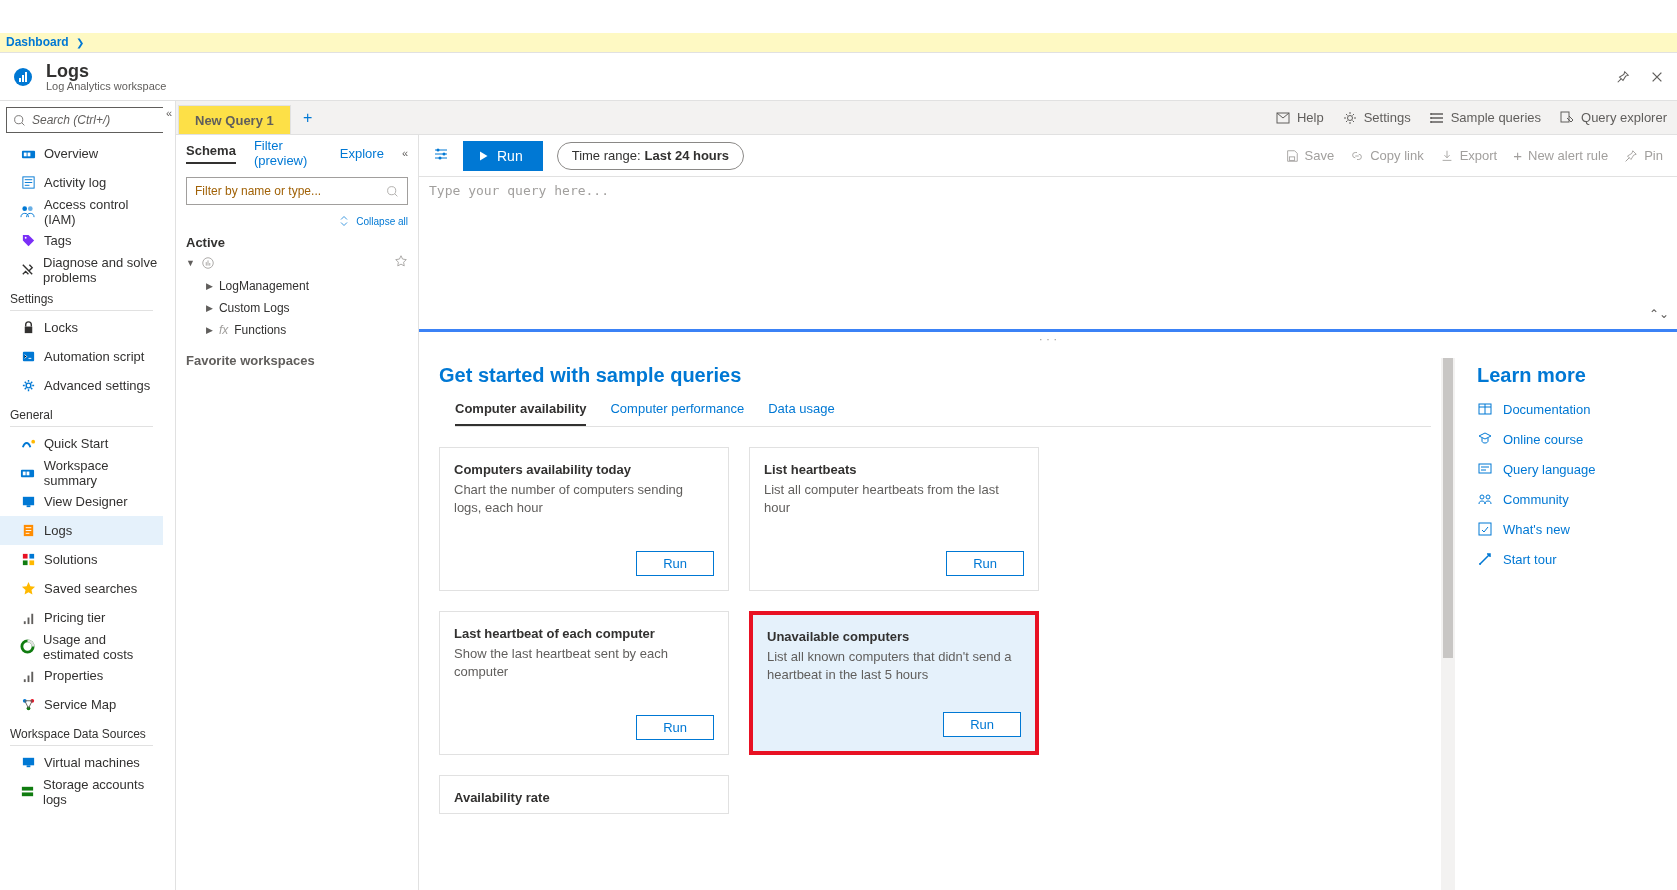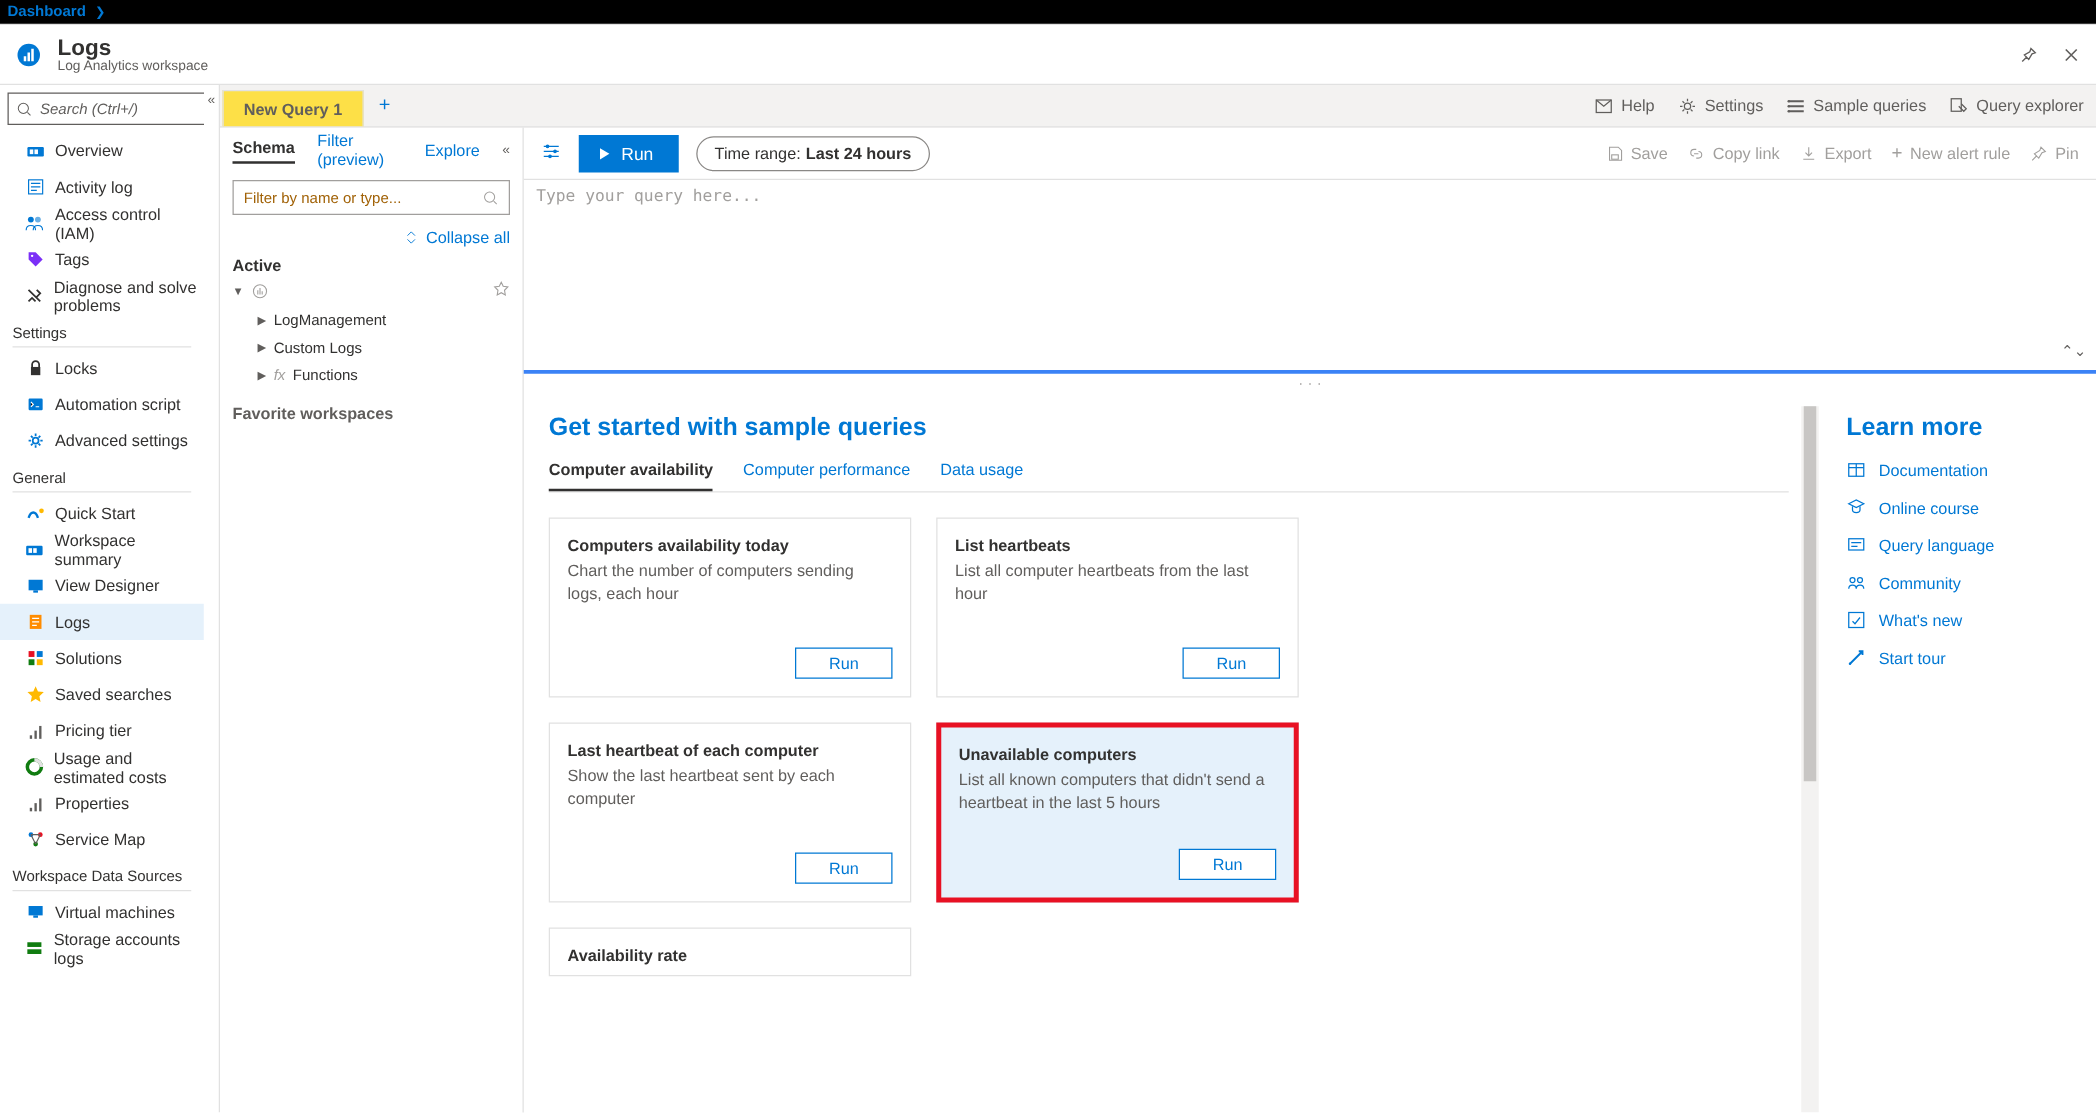--- a/index.html
+++ b/index.html
@@ -1,18 +1,18 @@
 <!DOCTYPE html>
 <html><head>
 <meta charset="utf-8">
 <style>
   * { box-sizing: border-box; margin: 0; padding: 0; }
   body { font-family: "Segoe UI", Arial, sans-serif; font-size: 13px; color: #323130; background: #fff; width: 1677px; height: 890px; overflow: hidden; }
 
-  .breadcrumb { height: 20px; padding: 2px 6px; font-size: 12px; border-bottom: 1px solid #e1e1e1; background: #000000; }
+  .breadcrumb { height: 20px; padding: 2px 6px; font-size: 12px; border-bottom: 1px solid #e1e1e1; background: #fef9c3; margin-top: 33px; }
   .breadcrumb .link { color: #0078d4; font-weight: 600; }
   .breadcrumb .chev { color: #0078d4; padding: 0 4px; font-size: 10px; }
 
   .titlebar { height: 48px; display: flex; align-items: center; padding: 0 10px; background: #fff; border-bottom: 1px solid #e1e1e1; }
   .titlebar .logo { width: 26px; height: 26px; margin-right: 10px; display: inline-flex; align-items: center; justify-content: center; }
   .titlebar .titles { flex: 1; }
   .titlebar h1 { font-size: 18px; font-weight: 600; line-height: 18px; }
   .titlebar .sub { font-size: 11px; color: #605e5c; }
   .titlebar .rbtns { display: flex; gap: 14px; }
   .icon-btn { width: 20px; height: 20px; display: inline-flex; align-items: center; justify-content: center; color: #605e5c; cursor: pointer; }
@@ -38,21 +38,21 @@
   .right-link { display: flex; align-items: center; gap: 6px; cursor: pointer; }
 
   .content { flex: 1; display: flex; min-height: 0; }
   .schema-panel { width: 243px; border-right: 1px solid #e1e1e1; display: flex; flex-direction: column; }
   .schema-tabs { height: 36px; display: flex; align-items: center; gap: 18px; padding: 0 10px; font-size: 13px; }
   .schema-tabs .st-active { color: #323130; border-bottom: 2px solid #323130; padding-bottom: 4px; font-weight: 600; }
   .schema-tabs .st-link { color: #0078d4; cursor: pointer; }
   .schema-tabs .st-collapse { margin-left: auto; color: #605e5c; font-size: 11px; }
   .filter-input-wrap { padding: 6px 10px; }
   .filter-input { border: 1px solid #a19f9d; height: 28px; display: flex; align-items: center; padding: 0 8px; color: #a16207; font-size: 12px; justify-content: space-between; }
-  .collapse-all { text-align: right; padding: 4px 10px; color: #0078d4; font-size: 13px; display:flex; justify-content:flex-end; align-items:center; gap:6px; }
+  .collapse-all { text-align: right; padding: 4px 10px; color: #0078d4; font-size: 10px; display:flex; justify-content:flex-end; align-items:center; gap:6px; }
   .tree { padding: 4px 10px; font-size: 13px; }
   .tree-head { display: flex; align-items: center; justify-content: space-between; padding: 4px 0; }
   .tree-head .th-left { display: flex; align-items: center; gap: 6px; color: #605e5c; }
   .tree-node { padding: 4px 0 4px 20px; display: flex; align-items: center; gap: 6px; color: #323130; font-size: 12px; }
   .tree-node .caret { font-size: 9px; color: #605e5c; }
   .fav-ws { padding: 8px 10px; font-size: 13px; font-weight: 600; color: #605e5c; }
 
   .query-area { flex: 1; display: flex; flex-direction: column; min-width: 0; }
   .cmdbar { height: 42px; border-bottom: 1px solid #e1e1e1; display: flex; align-items: center; padding: 0 14px; gap: 14px; }
   .cmdbar .filter-ico { color: #0078d4; cursor: pointer; }
@@ -63,21 +63,21 @@
   .cmd-link { display: flex; align-items: center; gap: 6px; cursor: default; justify-content: flex-end; }
 
   .editor { position: relative; height: 155px; border-bottom: 3px solid #3b82f6; }
   .editor-placeholder { font-family: Consolas, monospace; color: #a19f9d; padding: 6px 10px; font-size: 13px; }
   .editor-expand { position: absolute; right: 8px; top: 130px; color: #605e5c; font-size: 12px; }
   .splitter-dots { text-align: center; color: #a19f9d; font-size: 12px; height: 16px; }
 
   .results { flex: 1; display: flex; padding: 10px 0 0 20px; overflow: hidden; position: relative; }
   .results-main { flex: 1; min-width: 0; padding-right: 10px; }
   .results-main h2 { color: #0078d4; font-size: 20px; font-weight: 600; margin: 6px 0 10px 0; }
-  .result-tabs { display: flex; gap: 24px; border-bottom: 1px solid #e1e1e1; font-size: 13px; padding-top: 4px; }
+  .result-tabs { display: flex; gap: 24px; border-bottom: 1px solid #e1e1e1; font-size: 13px; padding-top: 4px; margin-left: 16px; }
   .rtab { padding-bottom: 8px; cursor: pointer; }
   .rtab.active { color: #323130; border-bottom: 2px solid #323130; font-weight: 600; }
   .rtab:not(.active) { color: #0078d4; }
   .cards { margin-top: 20px; display: grid; grid-template-columns: 290px 290px; gap: 20px; }
   .card { border: 1px solid #e1e1e1; padding: 14px; height: 144px; display: flex; flex-direction: column; }
   .card.highlight { border: 4px solid #e81123; background: #e5f1fb; }
   .card h4 { font-size: 13px; font-weight: 600; margin-bottom: 4px; }
   .card p { font-size: 13px; color: #605e5c; line-height: 18px; }
   .card .run-small { margin-top: auto; margin-left: auto; border: 1px solid #0078d4; color: #0078d4; background: #fff; padding: 4px 26px; cursor: pointer; font-size: 13px; }
   .card5 { border: 1px solid #e1e1e1; padding: 14px 14px 4px 14px; margin-top: 20px; width: 290px; overflow: hidden; }

